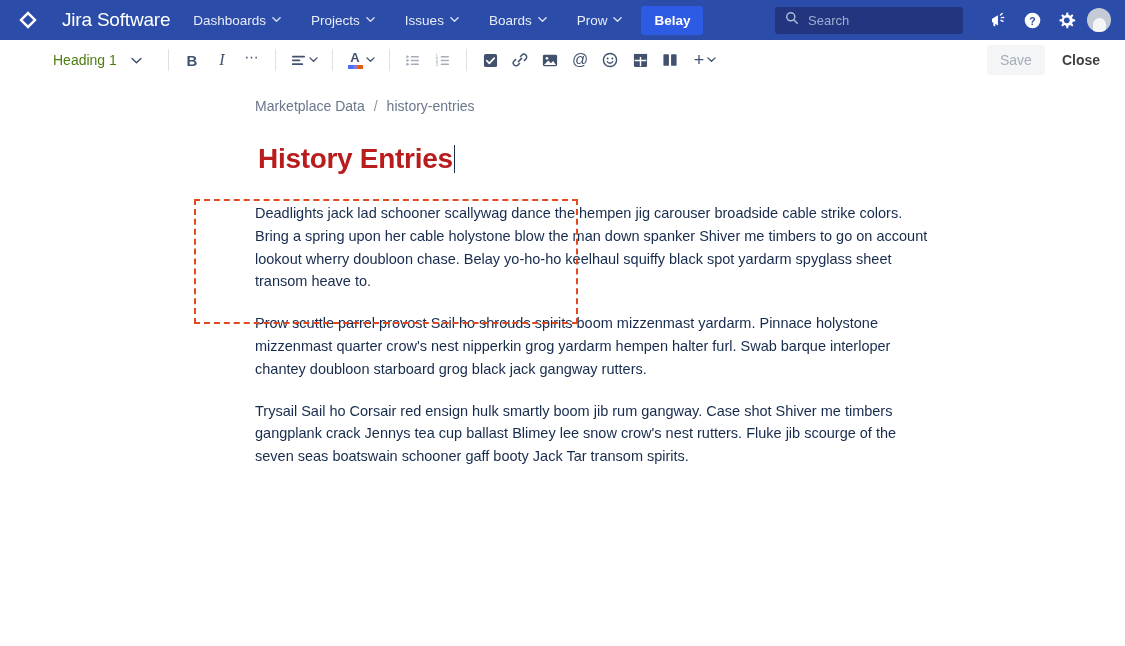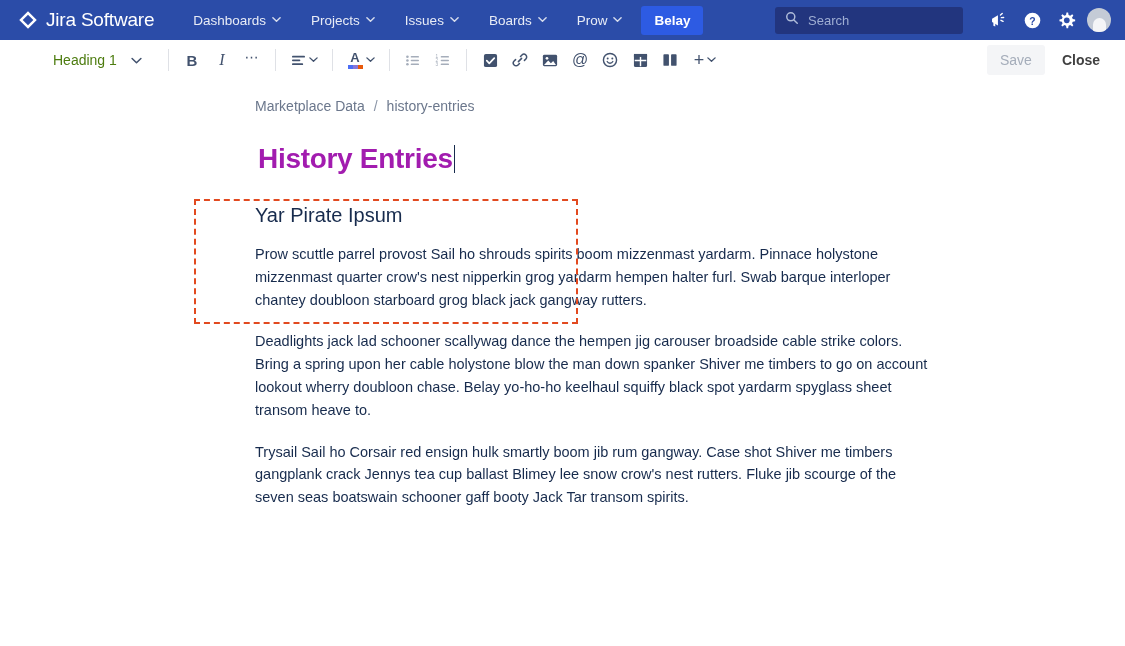--- a/index.html
+++ b/index.html
@@ -16,22 +16,22 @@
     height: 40px;
     background: #2B4CA8;
     display: flex;
     align-items: center;
     padding: 0 14px 0 18px;
     position: relative;
   }
   .brand {
     display: flex;
     align-items: center;
-    gap: 8px;
-    margin-right: 28px;
+    gap: 24px;
+    margin-right: 12px;
     cursor: pointer;
   }
   .brand-logo {
     width: 20px; height: 20px;
     display: block;
   }
   .brand-name {
     color: #ffffff;
     font-size: 19px;
     letter-spacing: -0.2px;
@@ -229,21 +229,21 @@
     color: #6B778C;
     margin-bottom: 27px;
     height: 18px;
   }
   .crumb-link { cursor: pointer; color: #6B778C; }
   .crumb-sep { color: #8A94A6; }
 
   .page-title {
     font-size: 28px;
     font-weight: bold;
-    color: #a21caf;
+    color: #b91c1c;
     letter-spacing: -0.3px;
     display: flex;
     align-items: center;
     margin: 0 0 26px 3px;
     line-height: 34px;
   }
   .caret-bar {
     display: inline-block;
     width: 1.5px;
     height: 28px;
@@ -522,20 +522,19 @@
       <span class="crumb-link">Marketplace Data</span>
       <span class="crumb-sep">/</span>
       <span class="crumb-link">history-entries</span>
     </div>
 
     <h1 class="page-title">
       <span>History Entries</span>
         <span class="caret-bar"></span>
     </h1>
 
-    <h2 class="section-title">Yar Pirate Ipsum</h2>
-
+
+    <p class="para">Deadlights jack lad schooner scallywag dance the hempen jig carouser broadside cable strike colors. Bring a spring upon her cable holystone blow the man down spanker Shiver me timbers to go on account lookout wherry doubloon chase. Belay yo-ho-ho keelhaul squiffy black spot yardarm spyglass sheet transom heave to.</p>
     <p class="para">Prow scuttle parrel provost Sail ho shrouds spirits boom mizzenmast yardarm. Pinnace holystone mizzenmast quarter crow's nest nipperkin grog yardarm hempen halter furl. Swab barque interloper chantey doubloon starboard grog black jack gangway rutters.</p>
-    <p class="para">Deadlights jack lad schooner scallywag dance the hempen jig carouser broadside cable strike colors. Bring a spring upon her cable holystone blow the man down spanker Shiver me timbers to go on account lookout wherry doubloon chase. Belay yo-ho-ho keelhaul squiffy black spot yardarm spyglass sheet transom heave to.</p>
     <p class="para">Trysail Sail ho Corsair red ensign hulk smartly boom jib rum gangway. Case shot Shiver me timbers gangplank crack Jennys tea cup ballast Blimey lee snow crow's nest rutters. Fluke jib scourge of the seven seas boatswain schooner gaff booty Jack Tar transom spirits.</p>
 
   </div>
 </div>
 
 </body></html>

